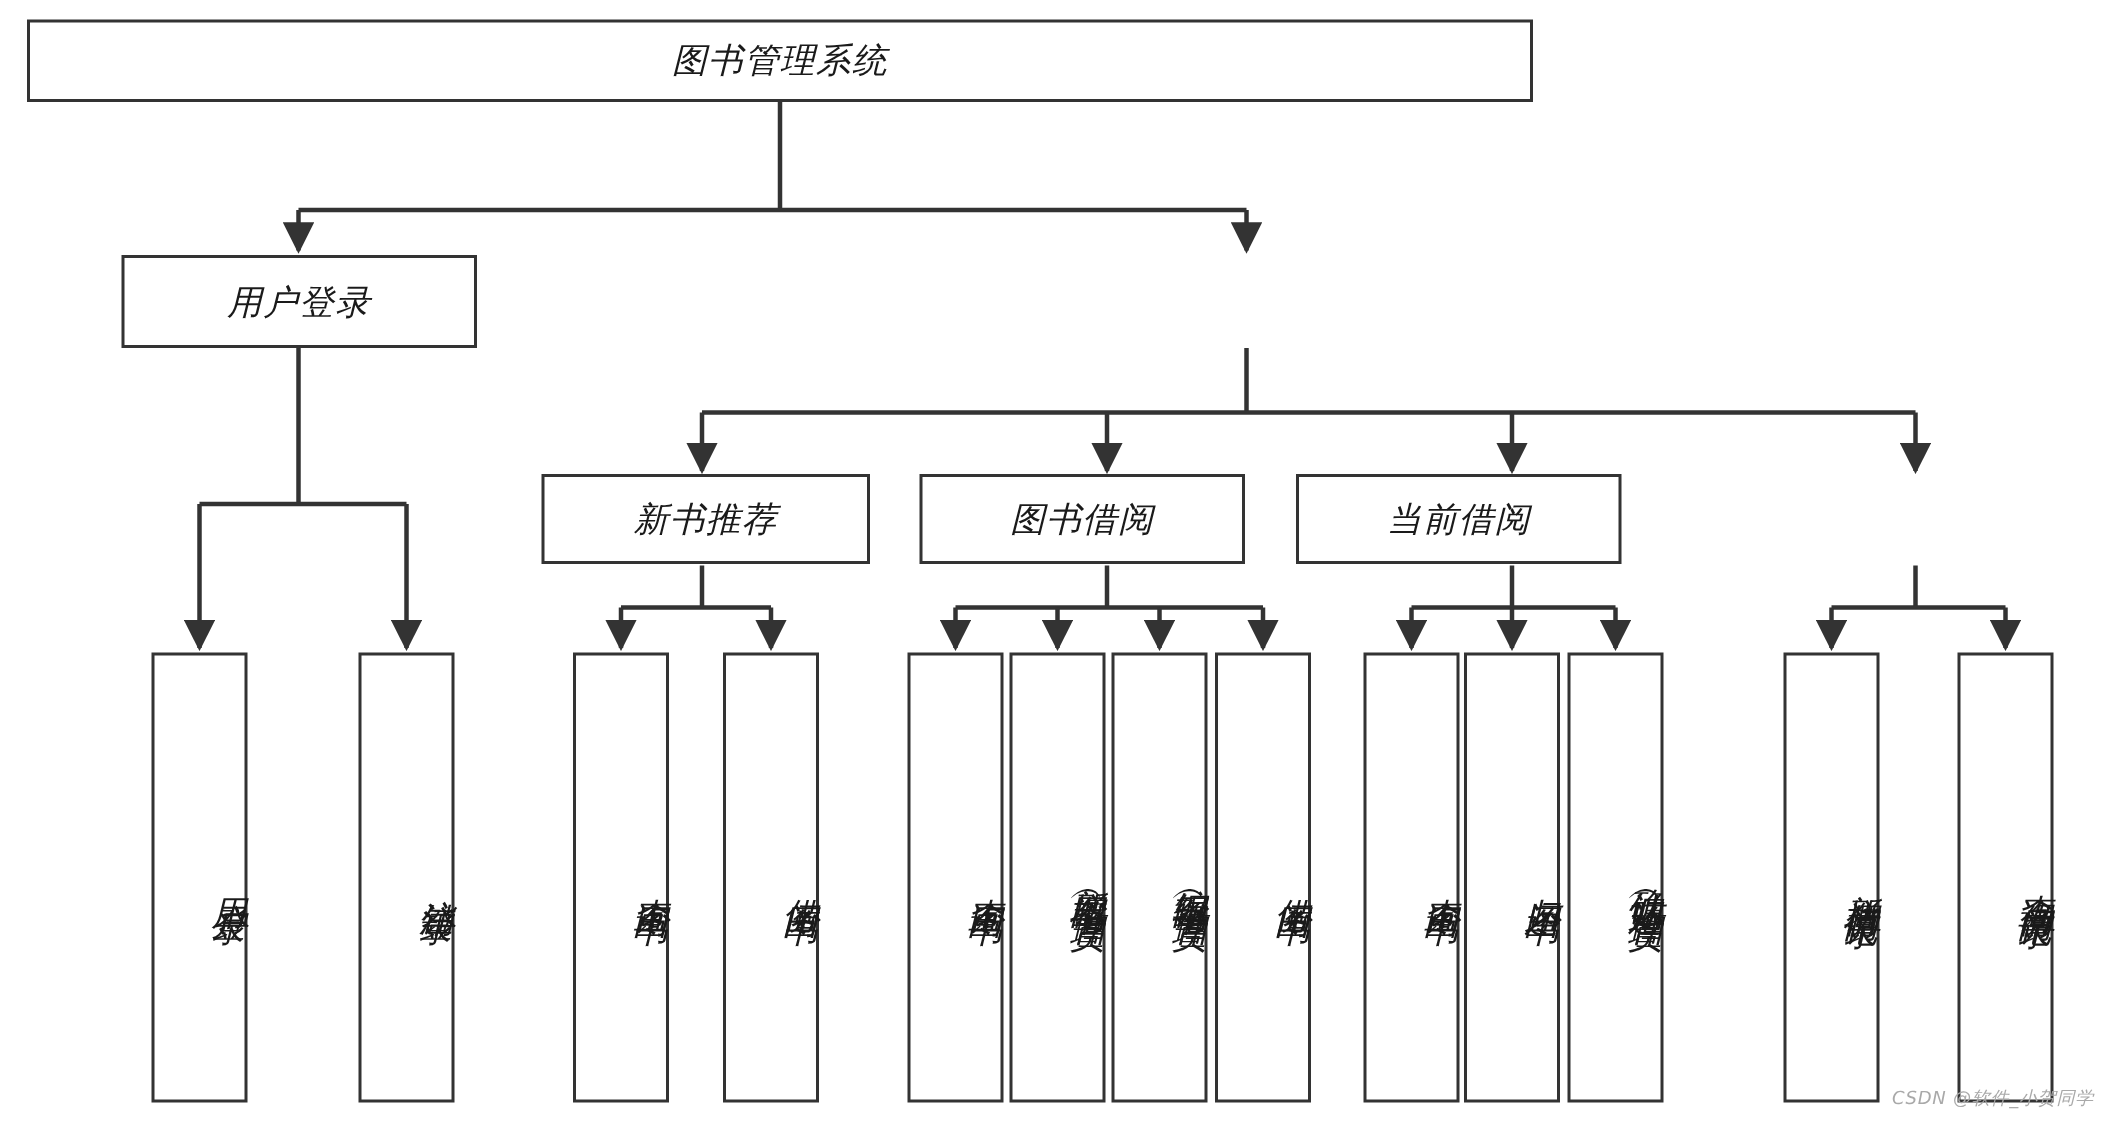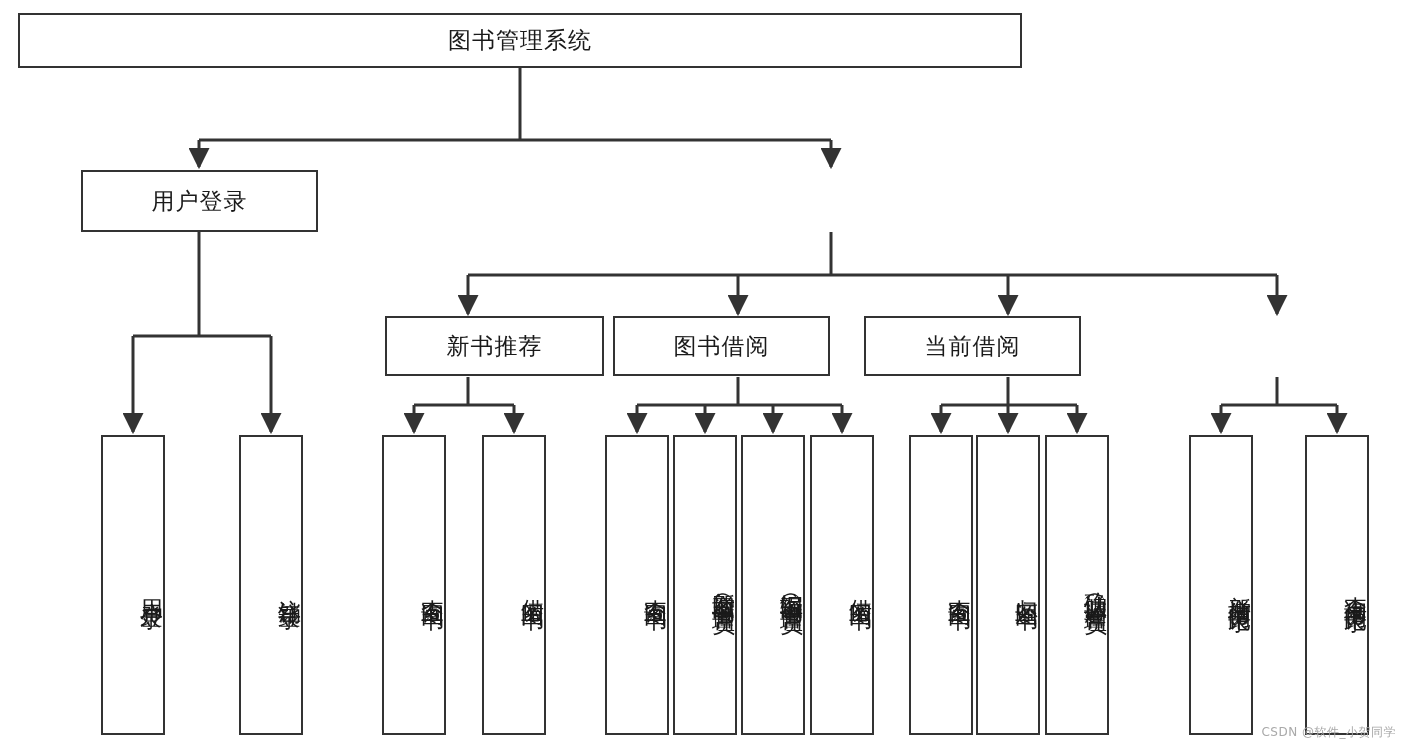--- a/index.html
+++ b/index.html
@@ -9,20 +9,21 @@
   }
   body {
     font-family: "DejaVu Sans", "Liberation Sans", sans-serif;
   }
   #canvas {
     position: relative;
     width: 1404px;
     height: 747px;
     background: #ffffff;
     overflow: hidden;
+    font-style: italic;
   }
   svg#wires {
     position: absolute;
     left: 0;
     top: 0;
     width: 1405px;
     height: 747px;
     pointer-events: none;
   }
   .node {
@@ -121,21 +122,21 @@
   </svg>
 
   <div class="node horiz" style="left:18px; top:13px; width:1004px; height:55px;">
     <span>图书管理系统</span>
   </div>
 
   <div class="node horiz" style="left:81px; top:170px; width:237px; height:62px;">
     <span>用户登录</span>
   </div>
 
-  <div class="node horiz" style="left:361px; top:316px; width:219px; height:60px;margin-left:24px;">
+  <div class="node horiz" style="left:361px; top:316px; width:219px; height:60px;">
     <span>新书推荐</span>
   </div>
   <div class="node horiz" style="left:613px; top:316px; width:217px; height:60px;">
     <span>图书借阅</span>
   </div>
   <div class="node horiz" style="left:864px; top:316px; width:217px; height:60px;">
     <span>当前借阅</span>
   </div>
 
   <div class="node vert" style="left:101px; top:435px; width:64px; height:300px;">

